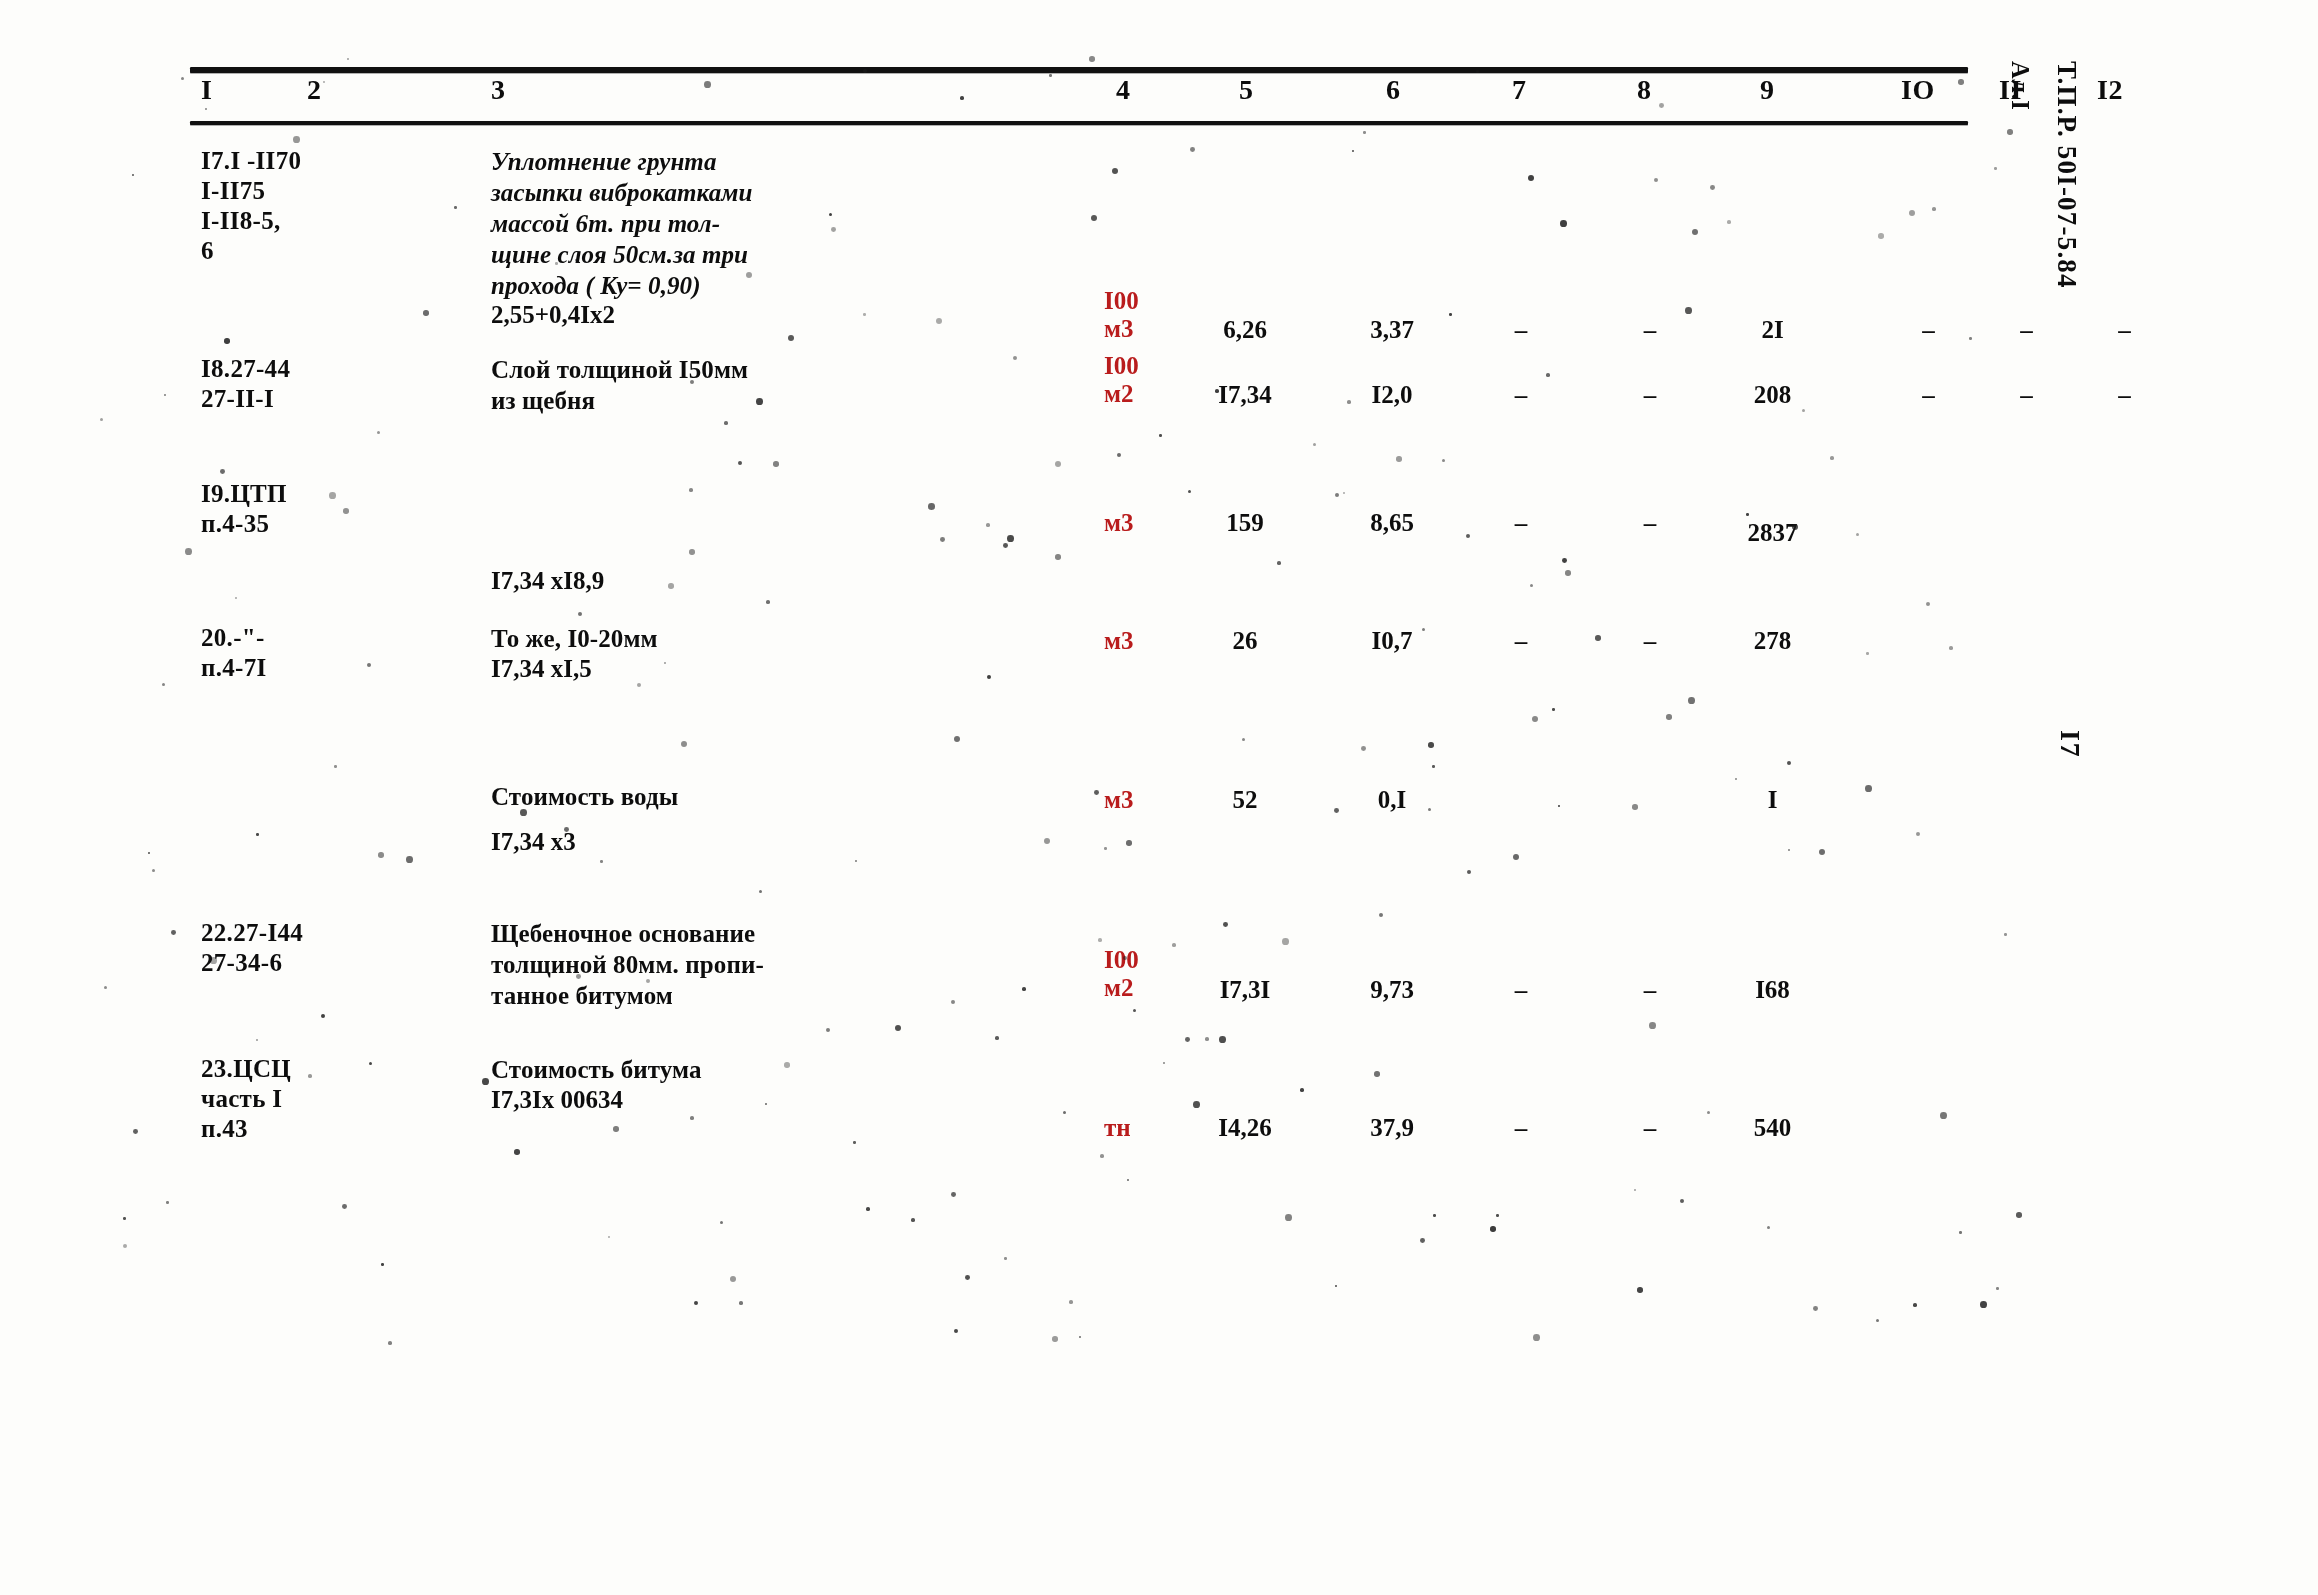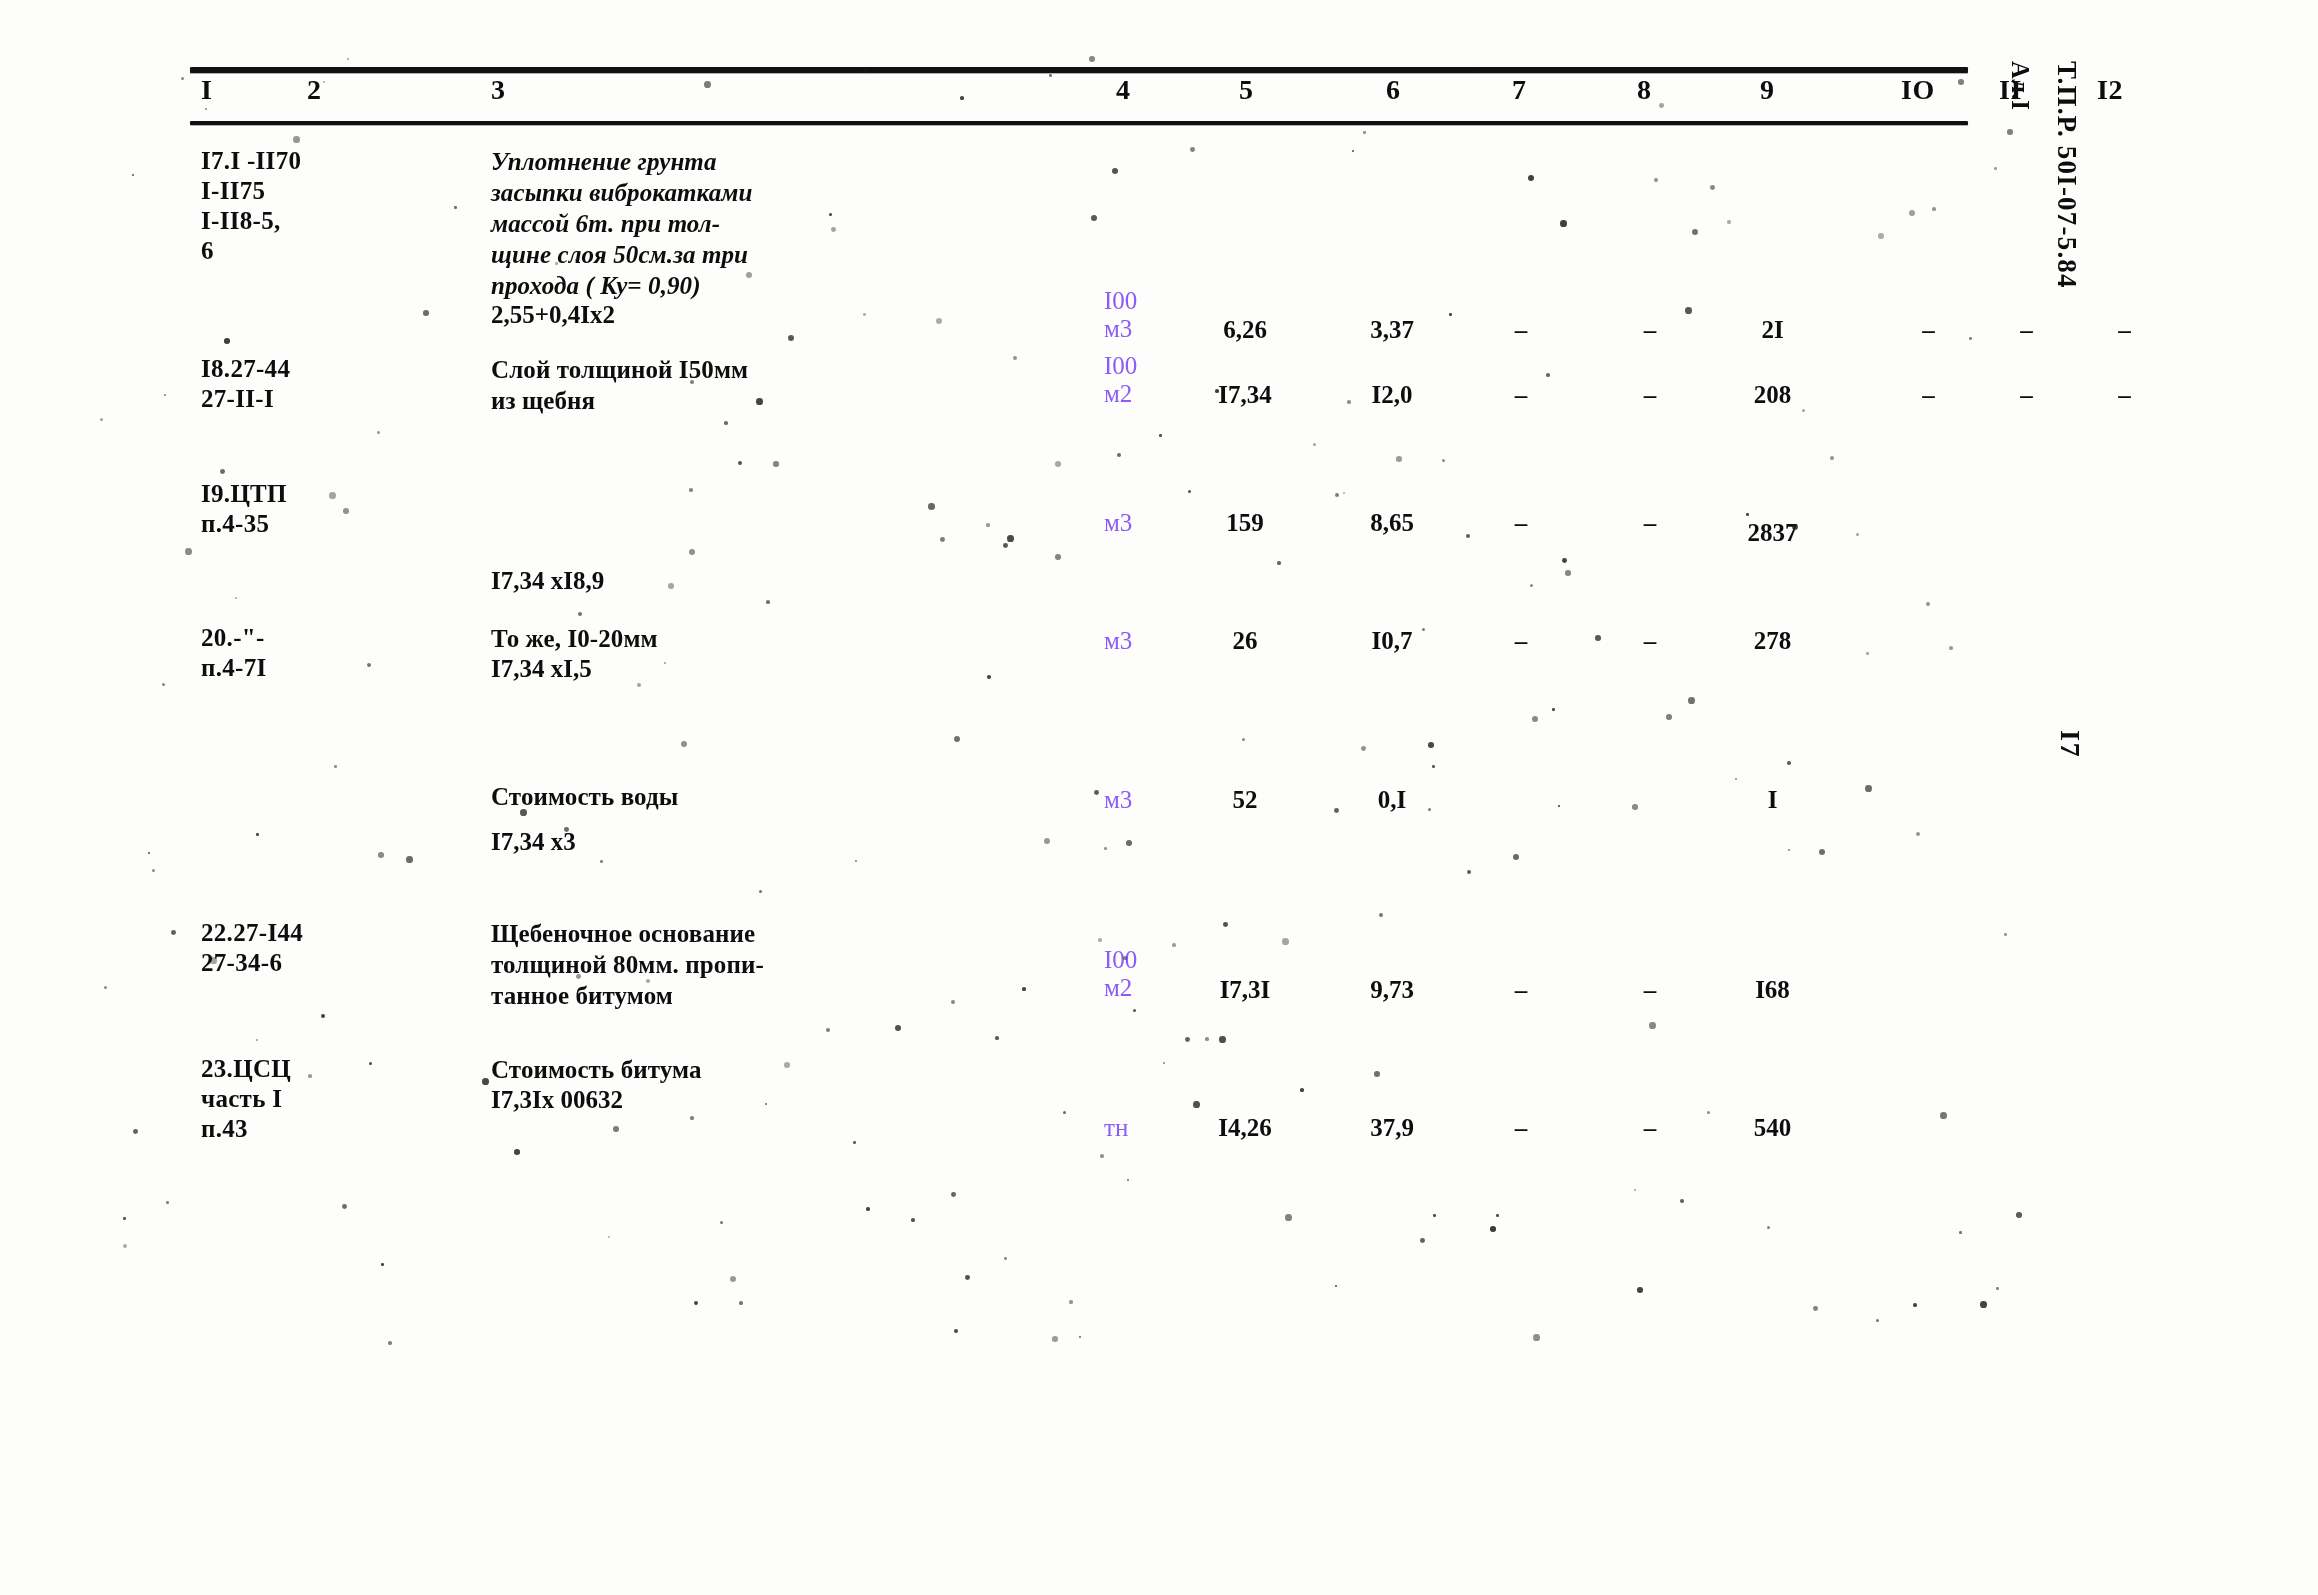--- a/index.html
+++ b/index.html
@@ -108,25 +108,25 @@
     font-weight: bold;
     font-size: 25px;
     line-height: 31px;
     color: #0d0d0d;
   }
 
   .col-unit {
     position: absolute;
     left: 920px;
     width: 74px;
-    font-weight: normal;
+    font-weight: bold;
     font-size: 25px;
     line-height: 28px;
     white-space: pre-line;
-    color: #8b5cf6;
+    color: #b91c1c;
   }
 
   .num {
     position: absolute;
     font-weight: bold;
     font-size: 25px;
     line-height: 28px;
     text-align: center;
     color: #0d0d0d;
   }
@@ -306,21 +306,21 @@
         <div class="num c10" style="top:86px;"></div>
         <div class="num c11" style="top:86px;"></div>
         <div class="num c12" style="top:86px;"></div>
       </div>
 
       <div class="row" style="height:141px;">
         <div class="col-code" style="top:26px;">23.ЦСЦ
 часть I
 п.43</div>
         <div class="col-desc" style="top:26px;">Стоимость битума</div>
-        <div class="col-calc" style="top:56px;">I7,3Iх 00632</div>
+        <div class="col-calc" style="top:56px;">I7,3Iх 00634</div>
         <div class="col-unit" style="top:86px;">тн</div>
         <div class="num c5" style="top:86px;">I4,26</div>
         <div class="num c6" style="top:86px;">37,9</div>
         <div class="num c7" style="top:86px;">–</div>
         <div class="num c8" style="top:86px;">–</div>
         <div class="num c9" style="top:86px;">540</div>
         <div class="num c10" style="top:86px;"></div>
         <div class="num c11" style="top:86px;"></div>
         <div class="num c12" style="top:86px;"></div>
       </div>

